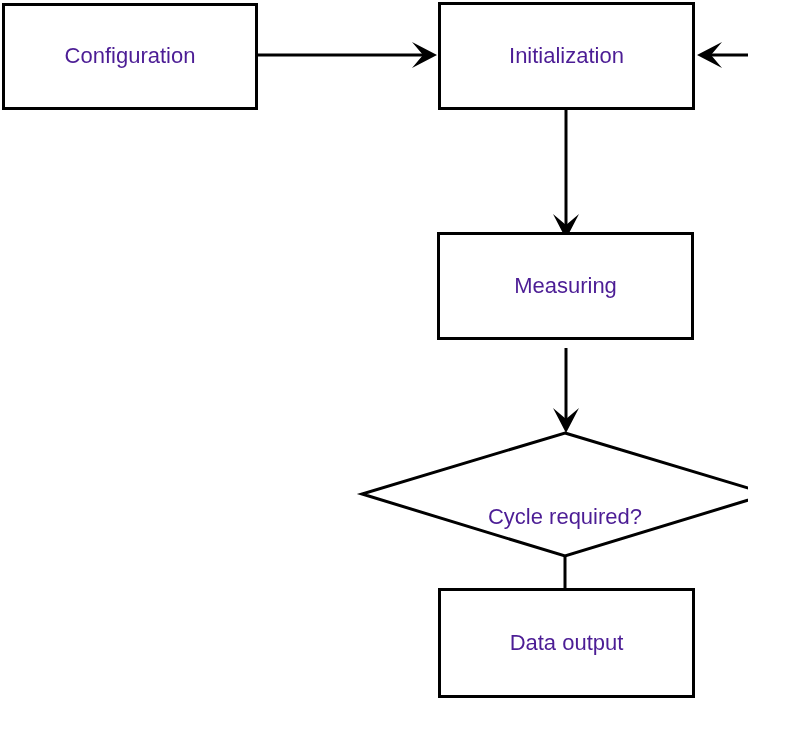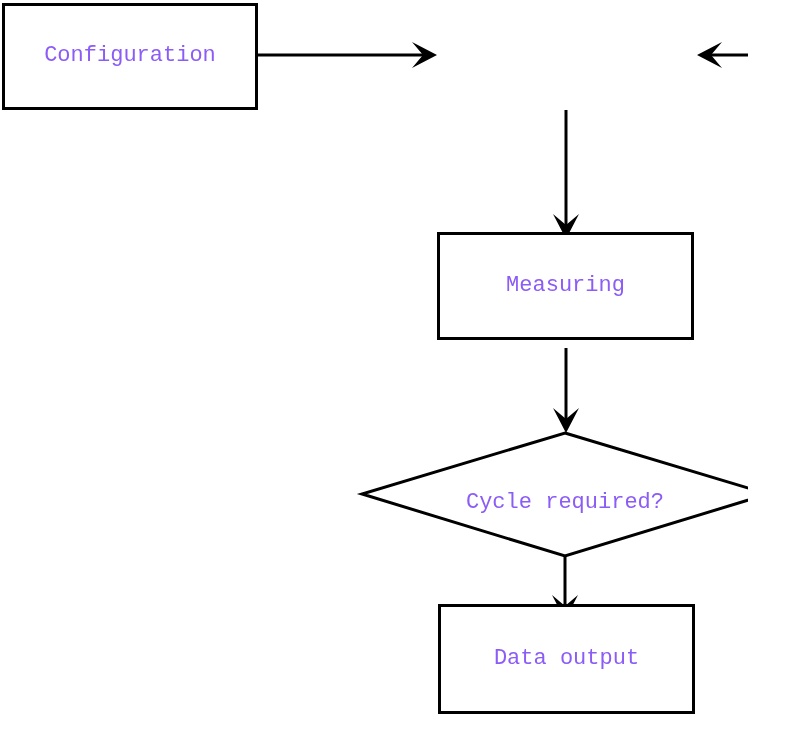--- a/index.html
+++ b/index.html
@@ -5,22 +5,22 @@
   html, body {
     margin: 0;
     padding: 0;
     background: #ffffff;
   }
   .canvas {
     position: relative;
     width: 748px;
     height: 734px;
     background: #ffffff;
-    font-family: Liberation Mono, monospace;
-    color: #8b5cf6;
+    font-family: Liberation Sans, sans-serif;
+    color: #4c1d95;
     overflow: hidden;
   }
   .edges-svg {
     position: absolute;
     left: 0;
     top: 0;
     width: 800px;
     height: 734px;
     display: block;
   }
@@ -32,25 +32,25 @@
     display: flex;
     align-items: center;
     justify-content: center;
     font-size: 22px;
     line-height: 1.2;
     text-align: center;
   }
   .node-configuration { left: 2px;   top: 3px;   width: 256px; height: 107px; }
   .node-initialization{ left: 438px; top: 2px;   width: 257px; height: 108px; }
   .node-measuring     { left: 437px; top: 232px; width: 257px; height: 108px; }
-  .node-data-output   { left: 438px; top: 604px; width: 257px; height: 110px; }
+  .node-data-output   { left: 438px; top: 588px; width: 257px; height: 110px; }
   .decision-label {
     position: absolute;
     left: 362px;
-    top: 441px;
+    top: 455px;
     width: 406px;
     height: 123px;
     display: flex;
     align-items: center;
     justify-content: center;
     font-size: 22px;
     text-align: center;
     pointer-events: none;
   }
   .edge-line {
@@ -101,20 +101,23 @@
     <g>
       <polyline class="edge-line" points="768,494 795,494 795,55 711,55"></polyline>
       <path class="arrow-head" d="M697,55 L722,42 L711,55 L722,68 Z"></path>
     </g>
   </svg>
 
   <div class="node-box node-configuration">
     <span>Configuration</span>
   </div>
 
+  <div class="node-box node-initialization">
+    <span>Initialization</span>
+  </div>
 
   <div class="node-box node-measuring">
     <span>Measuring</span>
   </div>
 
   <div class="decision-label">
     <span>Cycle required?</span>
   </div>
 
   <div class="node-box node-data-output">

